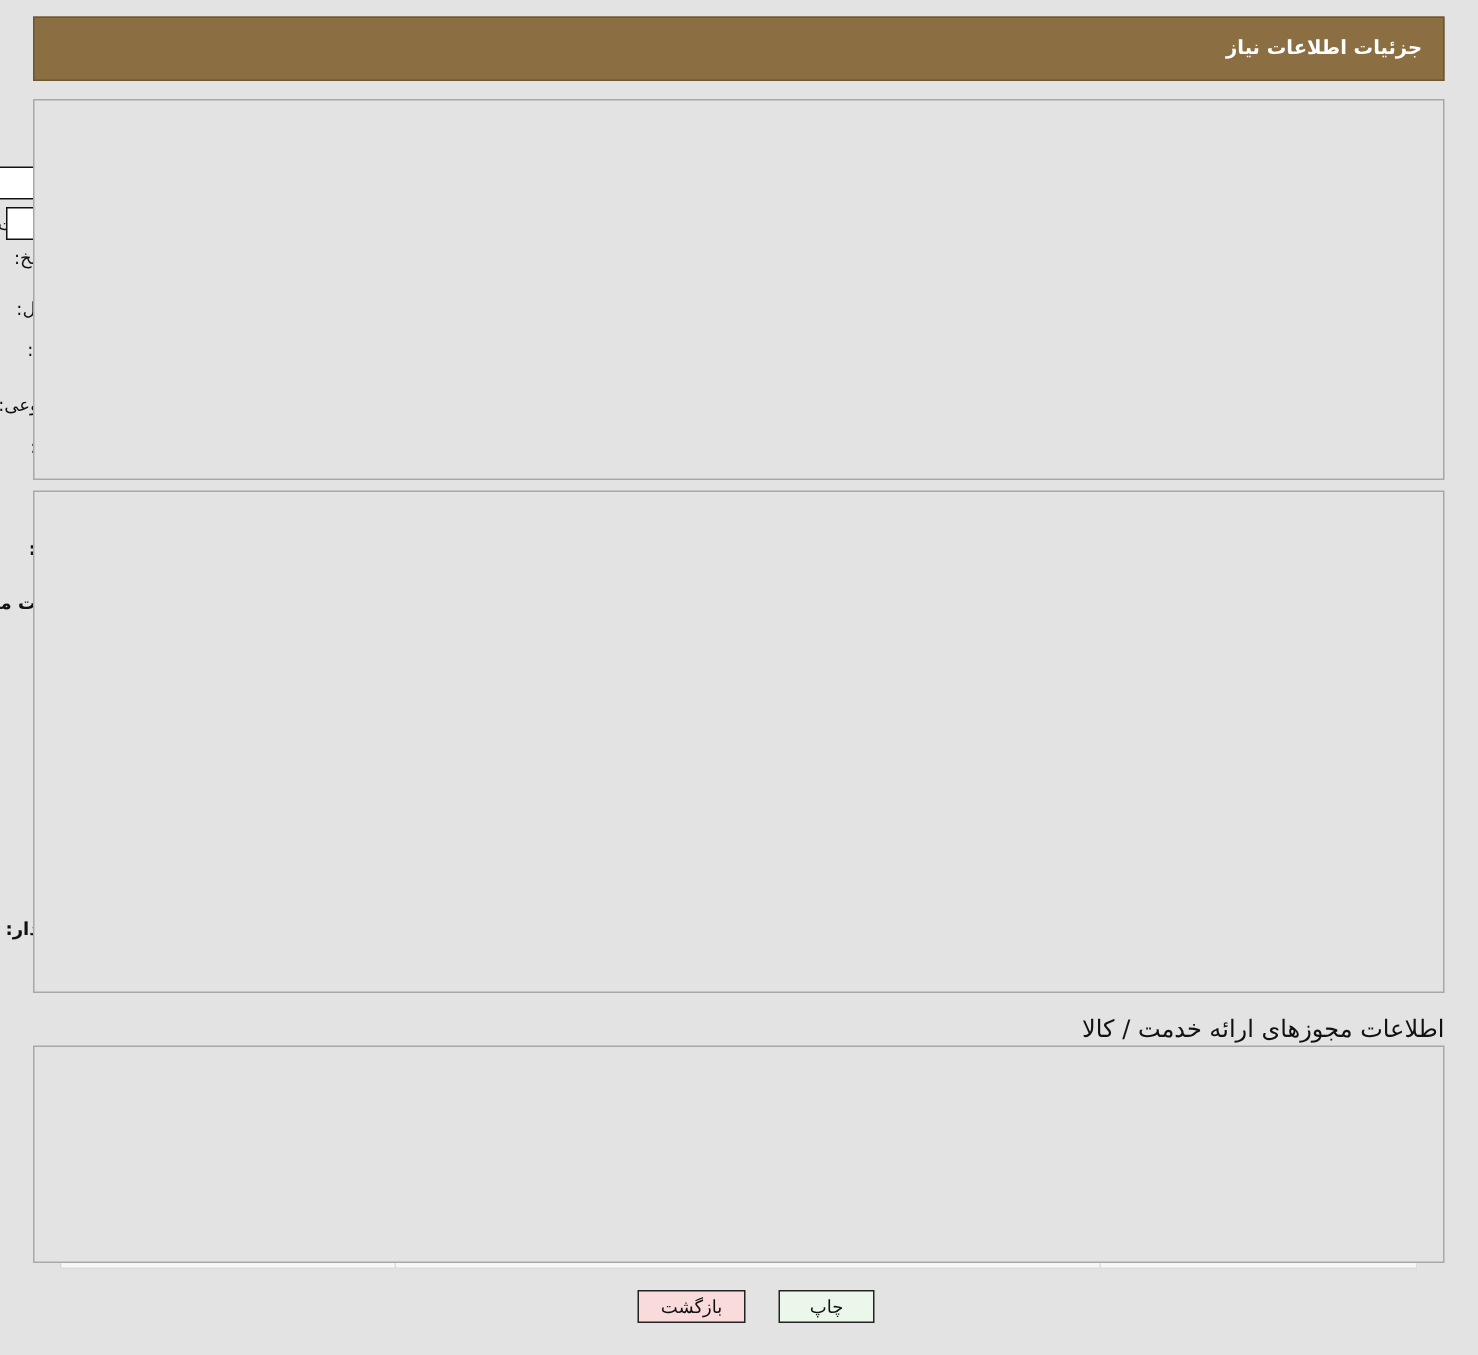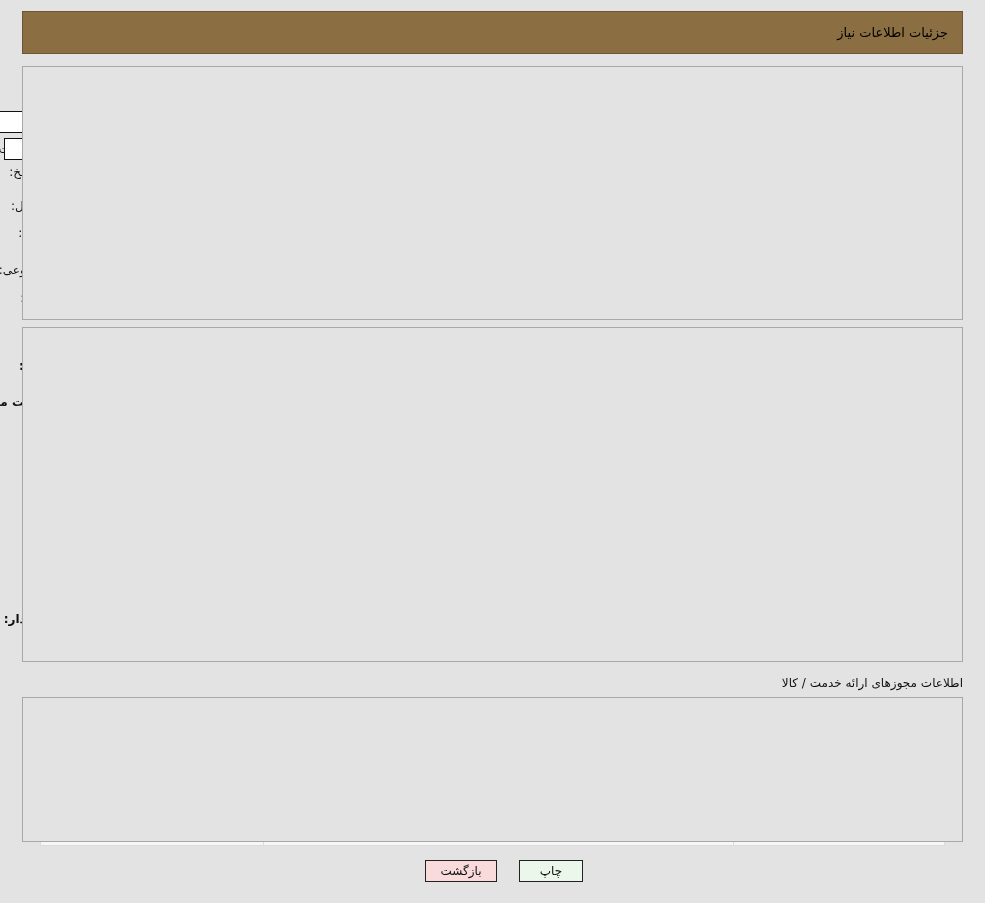--- a/index.html
+++ b/index.html
@@ -28,21 +28,21 @@
     position:absolute;left:160px;top:12px;width:120px;height:150px;
   }
   .wm-arrow{position:absolute;left:175px;top:180px;}
   
   .titlebar{
     position:absolute;left:22px;top:11px;width:941px;height:43px;
     background:#8b6f42;border:1px solid #6d5733;box-sizing:border-box;
     z-index:2;
   }
   .titlebar span{
-    color:#000000;font-size:13px;font-weight:normal;
+    color:#ffffff;font-size:13px;font-weight:bold;
     position:absolute;right:14px;top:13px;
   }
   
   .panel{
     position:absolute;background:#e3e3e3;
     border:1px solid #a8a8a8;box-sizing:border-box;z-index:1;
   }
   #panel-main{left:22px;top:66px;width:941px;height:254px;}
   #panel-desc{left:22px;top:327px;width:941px;height:335px;}
   #panel-permits{left:22px;top:697px;width:941px;height:145px;}
@@ -118,21 +118,21 @@
   }
   .sel .cv{
     position:absolute;left:5px;top:0;font-size:11px;color:#333;line-height:22px;
   }
   .btn-view{
     display:inline-block;background:#fdfde4;border:1px solid #111;
     font-size:12px;color:#111;padding:2px 14px;cursor:pointer;
   }
   
   .sec-head{
-    position:absolute;font-size:12px;color:#111;white-space:nowrap;
+    position:absolute;font-size:16px;color:#111;white-space:nowrap;
   }
   
   .fbtn{
     position:absolute;height:22px;line-height:20px;
     border:1px solid #222;box-sizing:border-box;
     font-size:12px;color:#111;text-align:center;cursor:pointer;
   }
   #btn-print{left:519px;top:860px;width:64px;background:#eaf7ea;}
   #btn-back{left:425px;top:860px;width:72px;background:#fadbdb;}
 </style>

